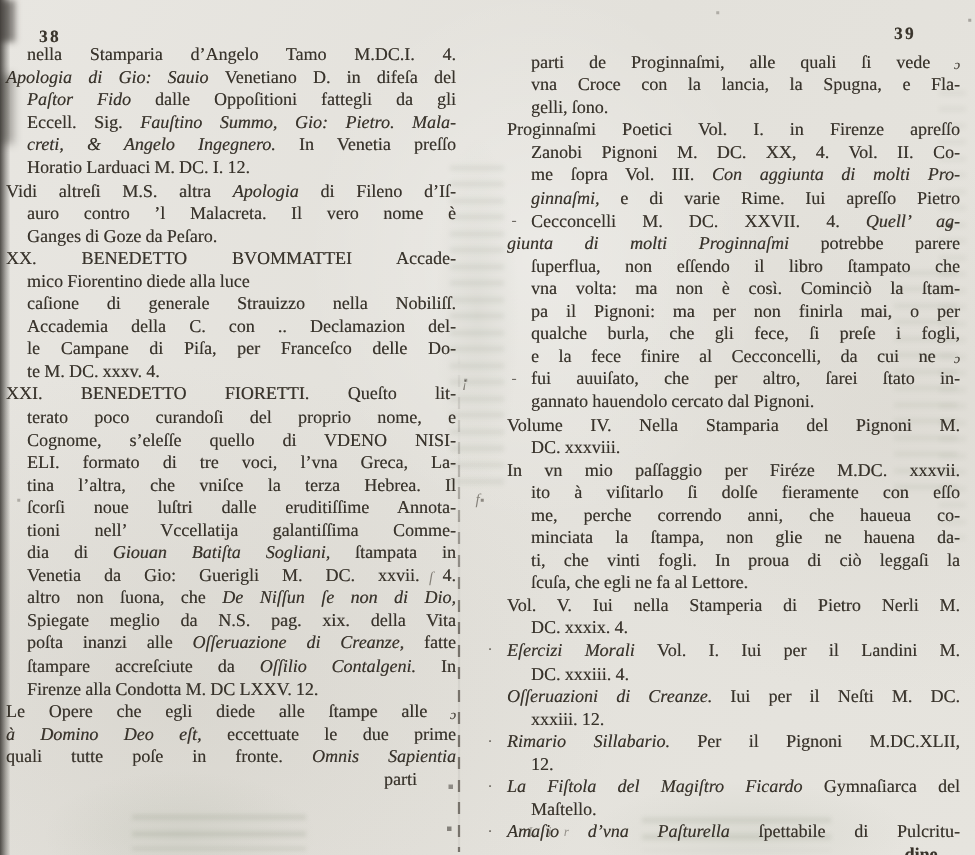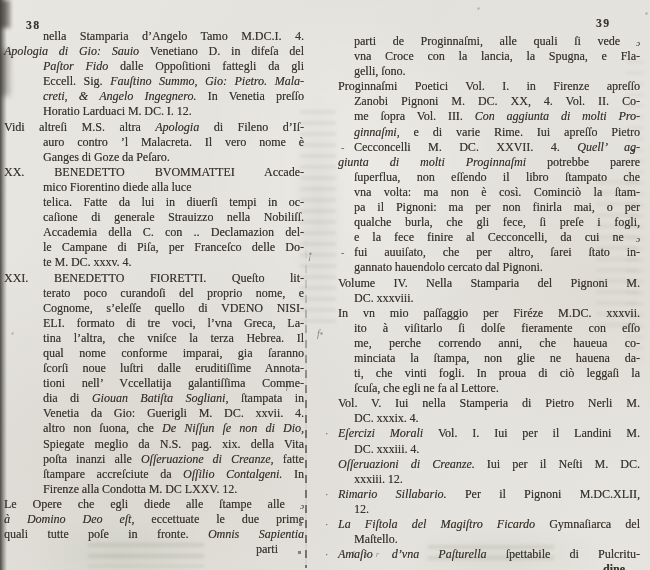--- a/index.html
+++ b/index.html
@@ -51,21 +51,21 @@
   .pagenum{position:absolute;font-size:11.5px;letter-spacing:1.5px;font-weight:bold;
     color:#3a352c;text-shadow:.2px .2px .3px rgba(56,50,42,.5);}
   .pgL .pagenum{left:22px;top:3px;}
   .pgR .pagenum{left:258px;top:1px;}
   .pgL .lines{margin-top:13px;}
   .pgR .lines{margin-top:18px;}
   .line{position:relative;height:15.1px;line-height:15.1px;font-size:12px;
     letter-spacing:0;word-spacing:-0.2px;
     text-align:justify;text-align-last:justify;text-justify:inter-word;
     text-shadow:.2px .2px .35px rgba(56,50,42,.55);}
-  .pgL .c{margin-left:39px;font-family:Liberation Serif, serif;}
+  .pgL .c{margin-left:14px;font-family:Liberation Serif, serif;}
   .pgR .c{margin-left:16px;}
   .short{text-align-last:left;}
   .cw{text-align:left;text-align-last:left;margin-left:252px;}
   .rgt{text-align:right;text-align-last:right;margin-right:12px;font-weight:bold;}
   .i{font-style:italic;}
   .w{font-style:italic;font-size:9px;vertical-align:-1px;opacity:.9;}
   .mmark{position:absolute;top:0;opacity:.7;font-size:10px;}
   .pgL .mmark{left:-7px;}
   .pgR .mmark{left:-13px;}
   .sig-marks{position:absolute;left:352px;top:549px;z-index:2;font-size:9px;font-style:italic;
@@ -93,31 +93,29 @@
         <div class="line h"><span class="i">Apologia di Gio: Sauio </span><span class="r">Venetiano D. in difeſa del</span></div>
         <div class="line c"><span class="i">Paſtor Fido </span><span class="r">dalle Oppoſitioni fattegli da gli</span></div>
         <div class="line c"><span class="r">Eccell. Sig. </span><span class="i">Fauſtino Summo, Gio: Pietro. Mala-</span></div>
         <div class="line c"><span class="i">creti, &amp; Angelo Ingegnero. </span><span class="r">In Venetia preſſo</span></div>
         <div class="line c short"><span class="r">Horatio Larduaci M. DC. I. 12.</span></div>
         <div class="line h"><span class="r">Vidi altreſi M.S. altra </span><span class="i">Apologia </span><span class="r">di Fileno d’Iſ-</span></div>
         <div class="line c"><span class="r">auro contro ’l Malacreta. Il vero nome è</span></div>
         <div class="line c short"><span class="r">Ganges di Goze da Peſaro.</span></div>
         <div class="line h"><span class="r">XX. BENEDETTO BVOMMATTEI Accade-</span></div>
         <div class="line c short"><span class="r">mico Fiorentino diede alla luce</span></div>
-        <div class="line c"><span class="r">telica. Fatte da lui in diuerſi tempi in oc-</span></div>
         <div class="line c"><span class="r">caſione di generale Strauizzo nella Nobiliſſ.</span></div>
         <div class="line c"><span class="r">Accademia della C. con .. Declamazion del-</span></div>
         <div class="line c"><span class="r">le Campane di Piſa, per Franceſco delle Do-</span></div>
         <div class="line c short"><span class="r">te M. DC. xxxv. 4.</span></div>
         <div class="line h"><span class="r">XXI. BENEDETTO FIORETTI. Queſto lit-</span></div>
         <div class="line c"><span class="r">terato poco curandoſi del proprio nome, e</span></div>
         <div class="line c"><span class="r">Cognome, s’eleſſe quello di VDENO NISI-</span></div>
         <div class="line c"><span class="r">ELI. formato di tre voci, l’vna Greca, La-</span></div>
         <div class="line c"><span class="r">tina l’altra, che vniſce la terza Hebrea. Il</span></div>
-        <div class="line c"><span class="r">qual nome conforme imparai, gia ſaranno</span></div>
         <div class="line c"><span class="r">ſcorſi noue luſtri dalle eruditiſſime Annota-</span></div>
         <div class="line c"><span class="r">tioni nell’ Vccellatija galantiſſima Comme-</span></div>
         <div class="line c"><span class="r">dia di </span><span class="i">Giouan Batiſta Sogliani, </span><span class="r">ſtampata in</span></div>
         <div class="line c"><span class="r">Venetia da Gio: Guerigli M. DC. xxvii. 4.</span></div>
         <div class="line c"><span class="r">altro non ſuona, che </span><span class="i">De Niſſun ſe non di Dio,</span></div>
         <div class="line c"><span class="r">Spiegate meglio da N.S. pag. xix. della Vita</span></div>
         <div class="line c"><span class="r">poſta inanzi alle </span><span class="i">Oſſeruazione di Creanze, </span><span class="r">fatte</span></div>
         <div class="line c"><span class="r">ſtampare accreſciute da </span><span class="i">Oſſilio Contalgeni. </span><span class="r">In</span></div>
         <div class="line c short"><span class="r">Firenze alla Condotta M. DC LXXV. 12.</span></div>
         <div class="line h"><span class="r">Le Opere che egli diede alle ſtampe alle</span><span class="w"> ɔ</span></div>

